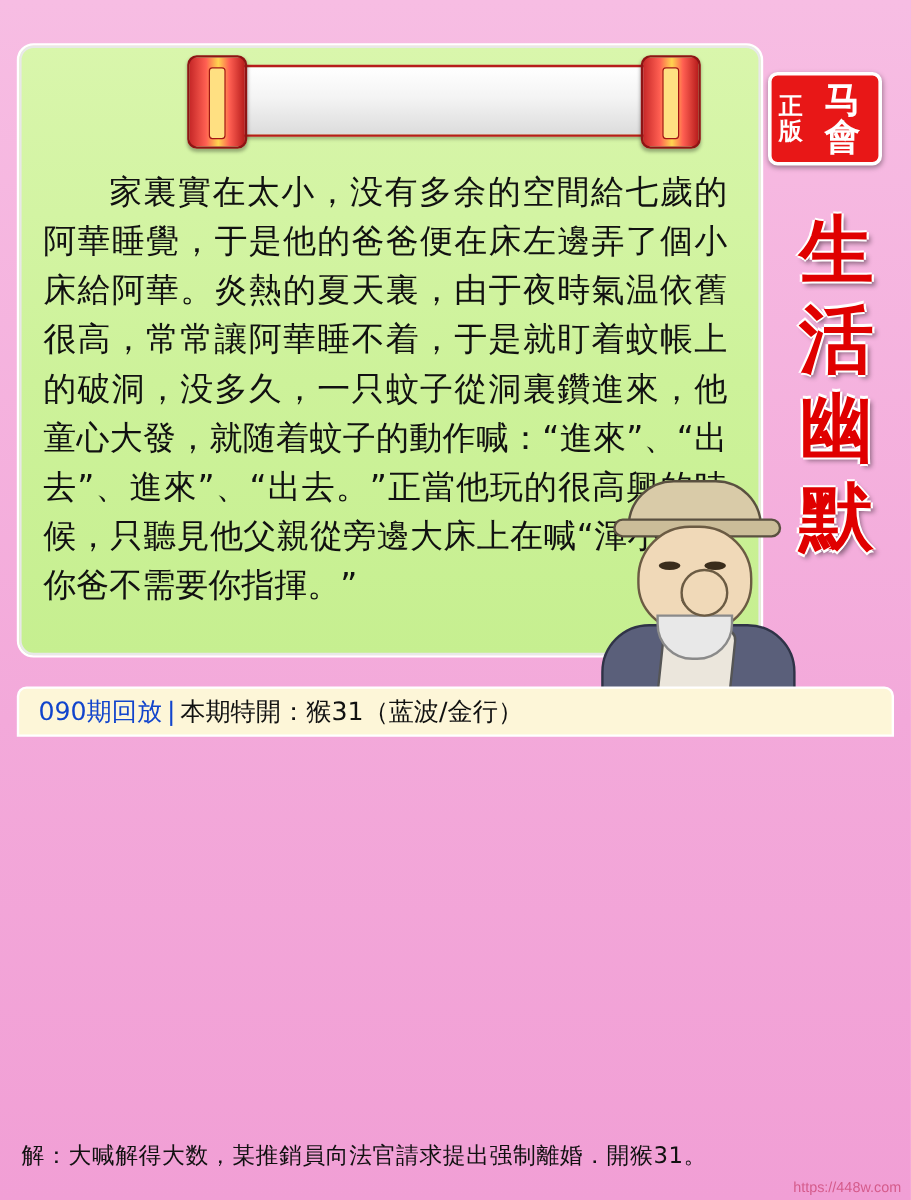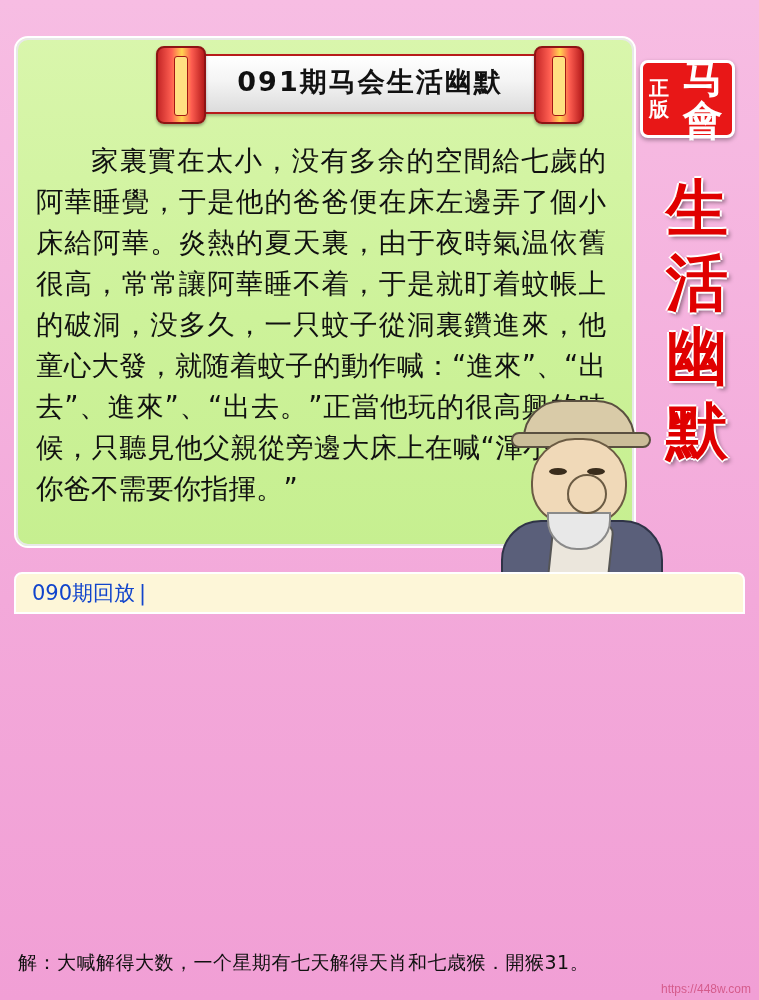--- a/index.html
+++ b/index.html
@@ -145,21 +145,21 @@
   }
   .stamp .col {
     display: flex;
     flex-direction: column;
     justify-content: center;
     color: #fff;
     font-weight: bold;
     line-height: 1.05;
   }
   .stamp .col.small { font-size: 20px; }
-  .stamp .col.big { font-size: 40px; margin-left: 12px; }
+  .stamp .col.big { font-size: 30px; margin-left: 12px; }
 
   
   .character {
     position: absolute;
     right: 94px;
     top: 400px;
     width: 170px;
     height: 192px;
   }
   .character .hat {
@@ -328,21 +328,20 @@
 <body>
 
 <div class="page">
 
   <div class="top-panel"></div>
 
   <div class="banner">
     <div class="ribbon"></div>
     <div class="roll left"></div>
     <div class="roll right"></div>
-    <div class="banner-title">091期马会生活幽默</div>
   </div>
 
   <div class="story-top">家裏實在太小，没有多余的空間給七歲的阿華睡覺，于是他的爸爸便在床左邊弄了個小床給阿華。炎熱的夏天裏，由于夜時氣温依舊很高，常常讓阿華睡不着，于是就盯着蚊帳上的破洞，没多久，一只蚊子從洞裏鑽進來，他童心大發，就随着蚊子的動作喊：“進來”、“出去”、進來”、“出去。”正當他玩的很高興的時候，只聽見他父親從旁邊大床上在喊“渾小子，你爸不需要你指揮。”</div>
 
   <div class="stamp">
     <div class="col small">正版</div>
     <div class="col big">马會</div>
   </div>
 
   <div class="side-title">
@@ -361,19 +360,20 @@
     </div>
     <div class="body"></div>
     <div class="collar"></div>
     <div class="beard"></div>
     <div class="hand"></div>
   </div>
 
   <div class="recap-bar">
     <span class="blue">090期回放</span>
     <span class="sep">|</span>
-  </div>
-
-
-  <div class="footer-note">解：大喊解得大数，一个星期有七天解得天肖和七歳猴．開猴31。</div>
+    <span class="black">本期特開：猴31（蓝波/金行）</span>
+  </div>
+
+
+  <div class="footer-note">解：大喊解得大数，某推銷員向法官請求提出强制離婚．開猴31。</div>
   <div class="watermark">https://448w.com</div>
 
 </div>
 
 </body></html>

